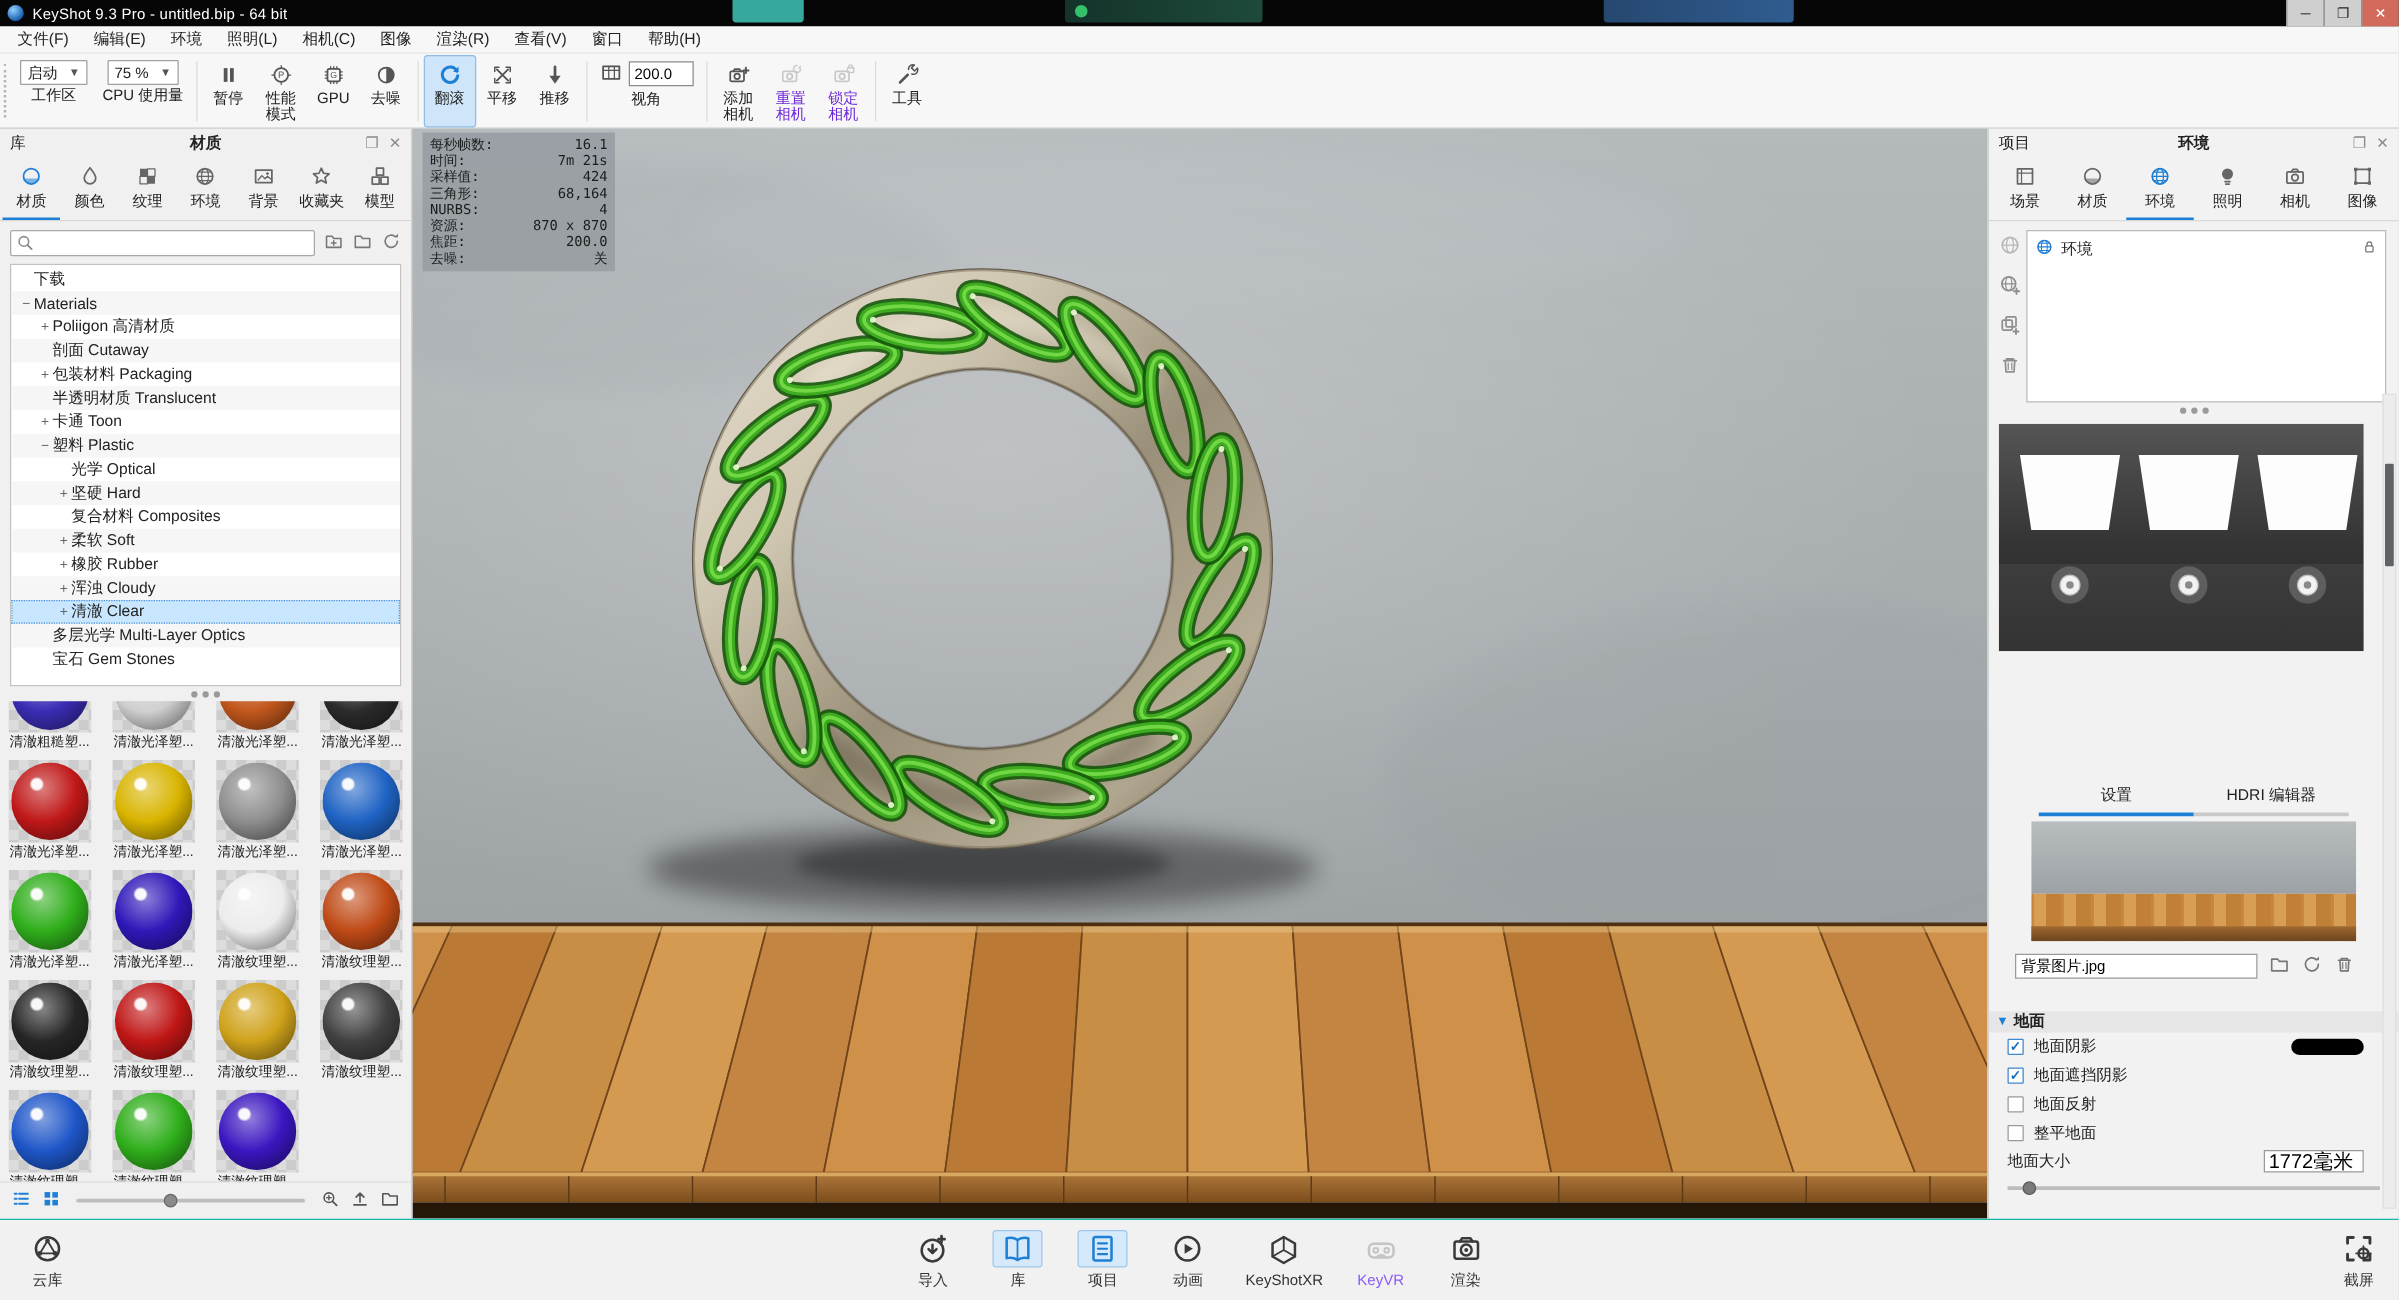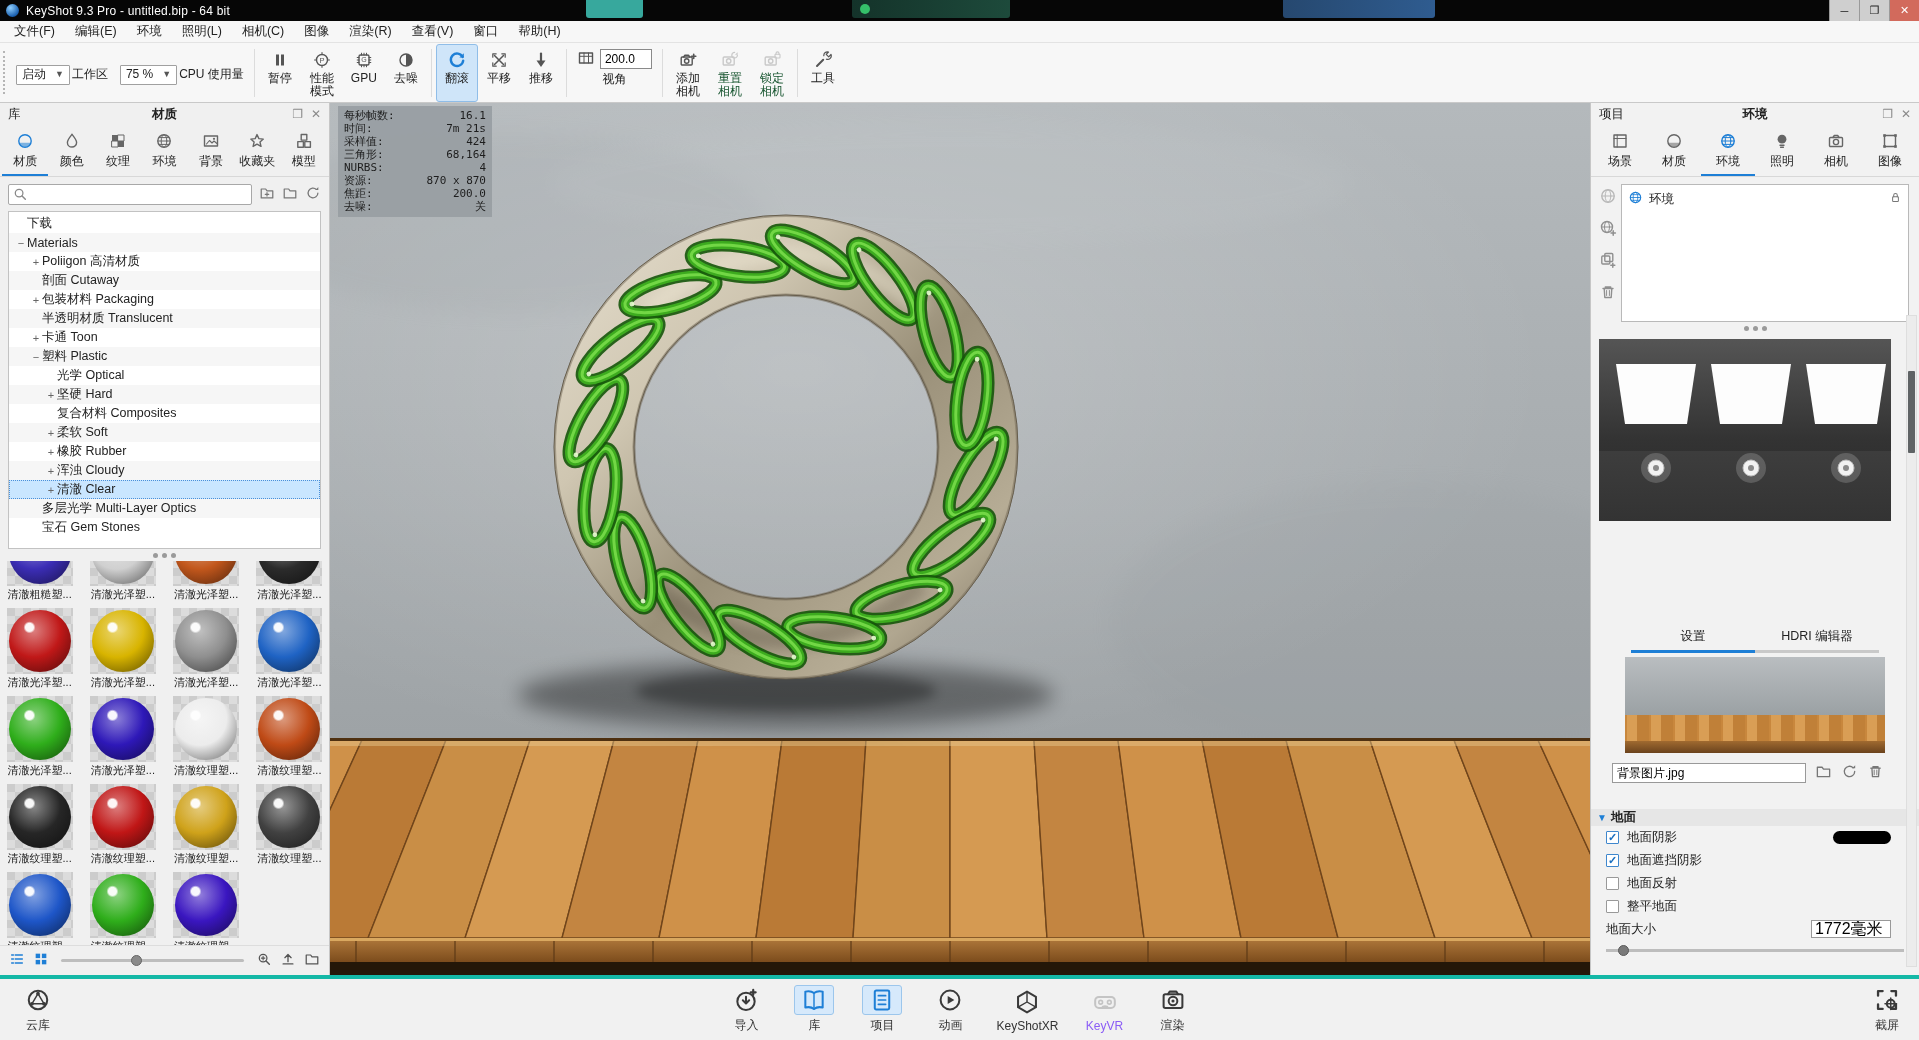--- a/index.html
+++ b/index.html
@@ -21,24 +21,24 @@
 
 
 .menubar{height:22px;background:#f7f7f7;display:flex;align-items:center;padding:0 4px;border-bottom:1px solid #e3e3e3}
 .menu-item{padding:2px 10px;font-size:12.5px;cursor:default}
 .toolbar{height:60px;background:#f7f7f7;border-bottom:1px solid #c9c9c9;display:flex;align-items:stretch;padding:1px 4px 0 10px;position:relative}
 .drag-dots{position:absolute;left:3px;top:8px;bottom:8px;width:4px;border-left:2px dotted #b5b5b5}
 .tbtn{display:flex;flex-direction:column;align-items:center;justify-content:flex-start;padding:4px 6px 1px;min-width:42px;gap:1px;font-size:12px;border-radius:3px;border:1px solid transparent;line-height:13px;text-align:center;color:#222}
 .tbtn .ticon{height:22px;display:flex;align-items:center;color:#555}
 .tbtn.active{background:#cfe5f9;border-color:#8fbde8}
 .tbtn.active .ticon{color:#1e7fd6}
-.tbtn.disabled{color:#14532d}
+.tbtn.disabled{color:#6d28d9}
 .tbtn.disabled .ticon{color:#c9c9c9}
 .tsep{width:1px;background:#dcdcdc;margin:5px 4px}
-.tddwrap{display:flex;flex-direction:row;align-items:center;padding:4px 6px 1px;gap:2px;font-size:12px;line-height:13px}
+.tddwrap{display:flex;flex-direction:column;align-items:center;padding:4px 6px 1px;gap:2px;font-size:12px;line-height:13px}
 .tdrop{border:1px solid #a0a0a0;background:#fff;padding:1px 5px;font-size:12px;height:20px;display:flex;align-items:center;gap:9px;border-radius:1px}
 .tdrop .chev{font-size:9px;color:#555}
 .tfield{border:1px solid #8a8a8a;background:#fff;width:52px;height:20px;font-size:12px;padding:1px 4px;font-family:"Liberation Sans",sans-serif}
 .fgroup{display:flex;flex-direction:column;align-items:center;padding:4px 6px 1px;gap:1px;font-size:12px}
 .fgrow{display:flex;align-items:center;gap:5px;height:22px;color:#555}
 
 
 .main{display:flex;height:872px}
 
 
@@ -110,21 +110,21 @@
 .optrow{display:flex;align-items:center;height:23px;padding-left:15px;position:relative;flex:none;font-size:12.5px}
 .cbx{width:13px;height:13px;border:1px solid #999;background:#fff;margin-right:8px;display:flex;align-items:center;justify-content:center;font-size:11px;font-weight:bold;color:transparent;border-radius:1px}
 .cbx.on{border-color:#3f87cd;color:#1a6fc0}
 .swatch{position:absolute;right:28px;width:58px;height:13px;background:#000;border-radius:7px}
 .sizerow{display:flex;align-items:center;height:22px;padding:0 28px 0 15px;margin-top:0;flex:none;font-size:12.5px}
 .sizerow input{margin-left:auto;width:80px;height:18px;border:1px solid #999;font-size:16px;padding:0 3px;font-family:"Liberation Sans",sans-serif;background:#fff}
 .gslider{margin:9px 15px 0;height:3px;background:#bdbdbd;position:relative;flex:none}
 .gslider .knob{position:absolute;left:12px;top:-4px;width:11px;height:11px;border-radius:50%;background:#7a7a7a;border:1px solid #5a5a5a}
 
 
-.bbar{height:65px;background:#f1f1f1;border-top:4px solid #14b8a6;display:flex;align-items:center;justify-content:center;gap:24px;position:relative}
+.bbar{height:65px;background:#f1f1f1;border-top:1px solid #14b8a6;display:flex;align-items:center;justify-content:center;gap:24px;position:relative}
 .bitem{display:flex;flex-direction:column;align-items:center;gap:2px;font-size:12px;color:#333;min-width:44px}
 .bitem .bic{height:30px;display:flex;align-items:center;justify-content:center;color:#3a3a3a}
 .bitem.active .bic{background:#d6e9fb;border:1px solid #9cc6ec;border-radius:3px;padding:2px 6px;color:#1e7fd6}
 .bitem.disabled{color:#8b5cf6}
 .bitem.disabled .bic{color:#c4c4c4}
 .bitem.bleft{position:absolute;left:16px}
 .bitem.bright{position:absolute;right:10px}
 </style>
 </head>
 <body>

